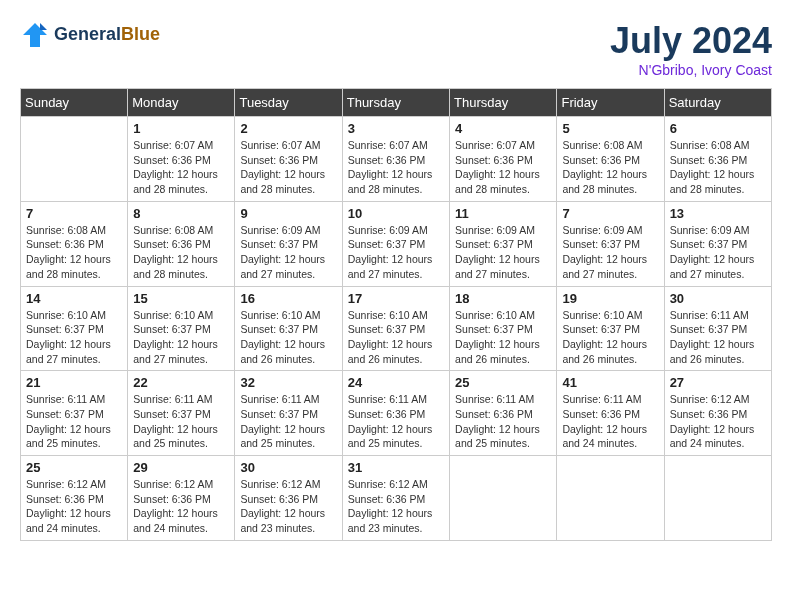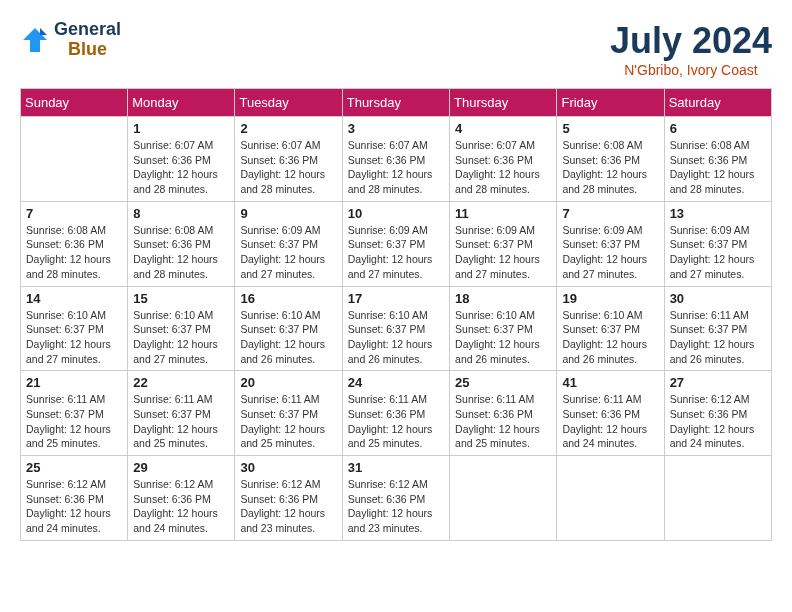--- a/index.html
+++ b/index.html
@@ -15,58 +15,58 @@
       justify-content: space-between;
       align-items: flex-start;
       margin-bottom: 10px;
     }
     .logo {
       display: flex;
       align-items: center;
     }
     .logo-text {
       display: flex;
-      flex-direction: column;
+      flex-direction: row;
       line-height: 1.1;
       text-align: center;
     }
     .logo-general {
       font-size: 18px;
       font-weight: bold;
       color: #1a3a5c;
     }
     .logo-blue {
       font-size: 18px;
       font-weight: bold;
       color: #a16207;
     }
     .logo-icon {
       width: 30px;
       height: 30px;
       margin-right: 4px;
     }
     .title-block {
-      text-align: center;
+      text-align: right;
     }
     .month-year {
       font-size: 36px;
       font-weight: bold;
       color: #1a3a5c;
     }
     .location {
       font-size: 14px;
-      color: #c2410c;
+      color: #6d28d9;
     }
     .calendar {
       width: 100%;
       border-collapse: collapse;
       font-size: 11px;
     }
     .calendar thead tr th {
-      background-color: #be185d;
+      background-color: #404040;
       color: #fff;
       padding: 6px 4px;
       text-align: left;
       font-size: 13px;
       font-weight: normal;
       border: 1px solid #ccc;
     }
     .calendar tbody tr td {
       border: 1px solid #ccc;
       vertical-align: top;
@@ -283,21 +283,21 @@
 and 25 minutes.</div>
         </td>
         <td>
           <div class="day-num">22</div>
           <div class="day-info" style="white-space: pre-line;">Sunrise: 6:11 AM
 Sunset: 6:37 PM
 Daylight: 12 hours
 and 25 minutes.</div>
         </td>
         <td>
-          <div class="day-num">20</div>
+          <div class="day-num">32</div>
           <div class="day-info" style="white-space: pre-line;">Sunrise: 6:11 AM
 Sunset: 6:37 PM
 Daylight: 12 hours
 and 25 minutes.</div>
         </td>
         <td>
           <div class="day-num">24</div>
           <div class="day-info" style="white-space: pre-line;">Sunrise: 6:11 AM
 Sunset: 6:36 PM
 Daylight: 12 hours

